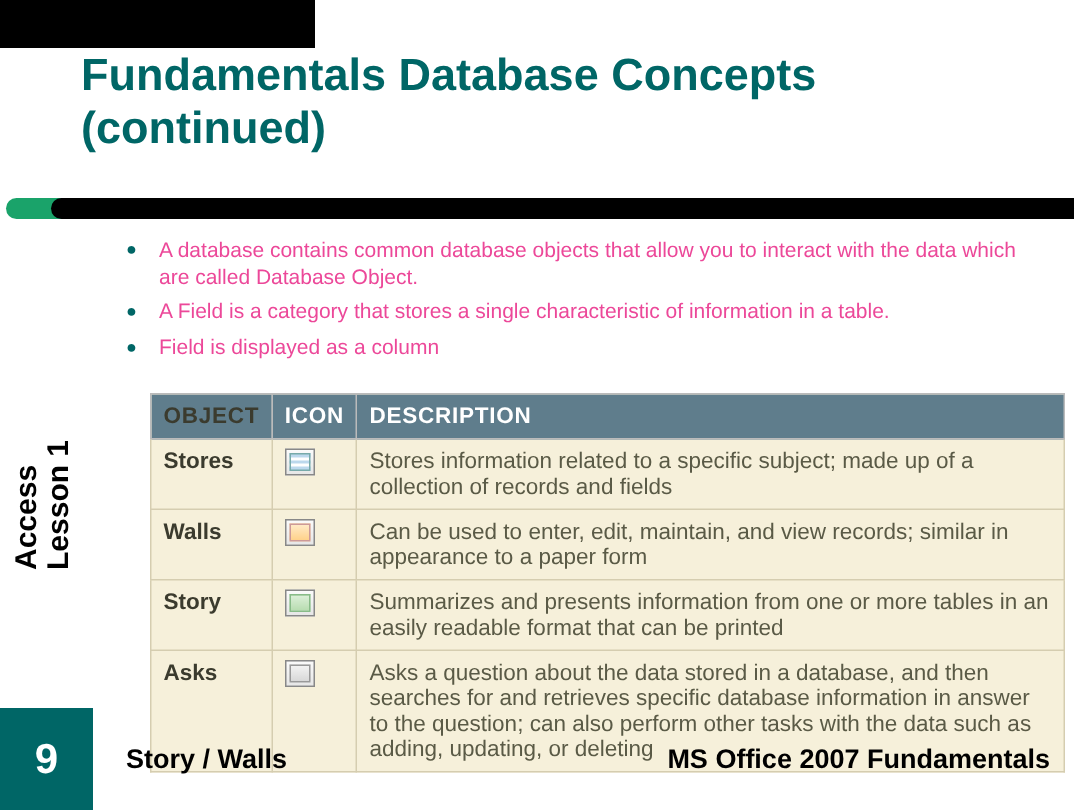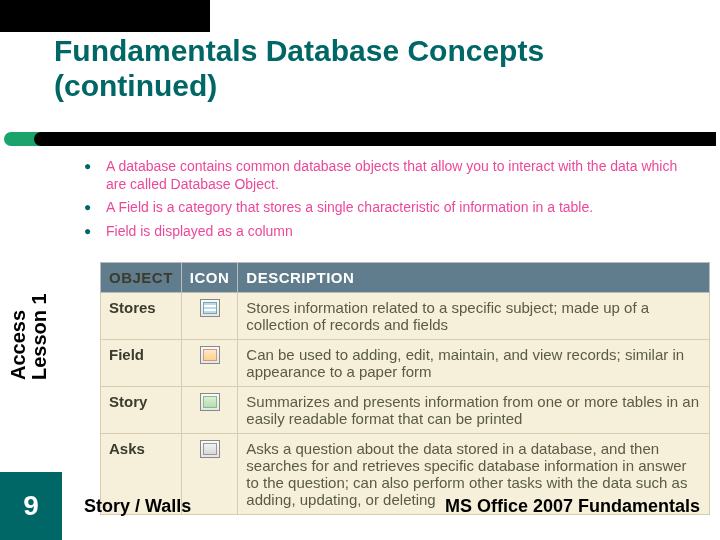--- a/index.html
+++ b/index.html
@@ -47,21 +47,21 @@
     margin-left: 16px;
   }
   .tbl thead td {
     background: #5f7d8c; color: #fff; font-weight: bold; text-transform: uppercase;
     padding: 6px 8px; border: 1px solid #bbb; letter-spacing: 0.5px;
   }
   .tbl tbody td {
     padding: 6px 8px; border: 1px solid #d5cdb0; color: #5a5a46; vertical-align: top;
   }
   .tbl .col-obj { width: 68px; font-weight: bold; color: #3b3b2e; }
-  .tbl .col-icon { width: 52px; text-align: center; }
+  .tbl .col-icon { width: 52px; }
 
   .icon-box {
     display: inline-block; width: 20px; height: 18px; border: 1px solid #888;
     background: linear-gradient(#fafafa,#e6e6e6); position: relative;
   }
   .icon-table::after { content:""; position:absolute; left:2px; right:2px; top:2px; bottom:2px;
     background: repeating-linear-gradient(#bcd8ed,#bcd8ed 2px,#fff 2px,#fff 4px); border:1px solid #7aa; }
   .icon-form::after { content:""; position:absolute; left:2px; right:2px; top:2px; bottom:2px;
     background: linear-gradient(#ffe9c6,#ffd28a); border:1px solid #c99; }
   .icon-report::after { content:""; position:absolute; left:2px; right:2px; top:2px; bottom:2px;
@@ -109,23 +109,23 @@
         <td>DESCRIPTION</td>
       </tr>
     </thead>
     <tbody>
       <tr>
         <td class="col-obj">Stores</td>
         <td class="col-icon"><span class="icon-box icon-table" title="table-icon"></span></td>
         <td>Stores information related to a specific subject; made up of a collection of records and fields</td>
       </tr>
       <tr>
-        <td class="col-obj">Field</td>
+        <td class="col-obj">Walls</td>
         <td class="col-icon"><span class="icon-box icon-form" title="form-icon"></span></td>
-        <td>Can be used to adding, edit, maintain, and view records; similar in appearance to a paper form</td>
+        <td>Can be used to enter, edit, maintain, and view records; similar in appearance to a paper form</td>
       </tr>
       <tr>
         <td class="col-obj">Story</td>
         <td class="col-icon"><span class="icon-box icon-report" title="report-icon"></span></td>
         <td>Summarizes and presents information from one or more tables in an easily readable format that can be printed</td>
       </tr>
       <tr>
         <td class="col-obj">Asks</td>
         <td class="col-icon"><span class="icon-box icon-query" title="query-icon"></span></td>
         <td>Asks a question about the data stored in a database, and then searches for and retrieves specific database information in answer to the question; can also perform other tasks with the data such as adding, updating, or deleting</td>

